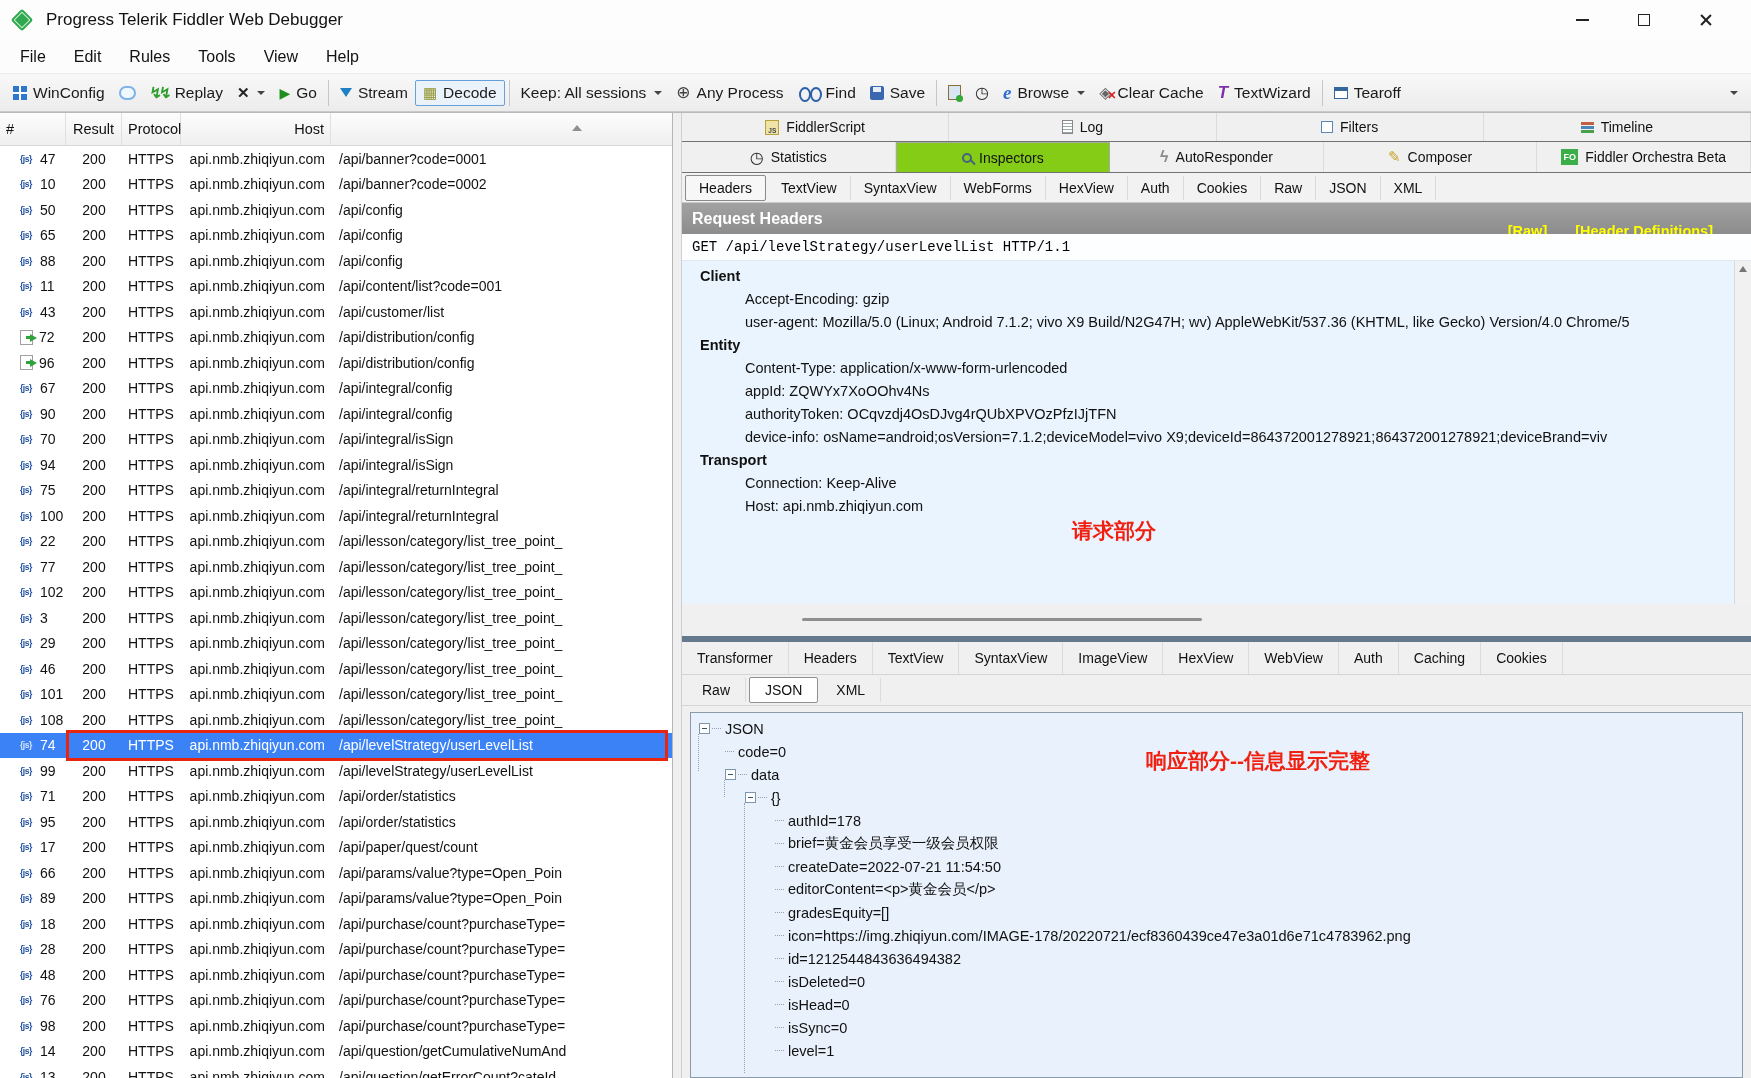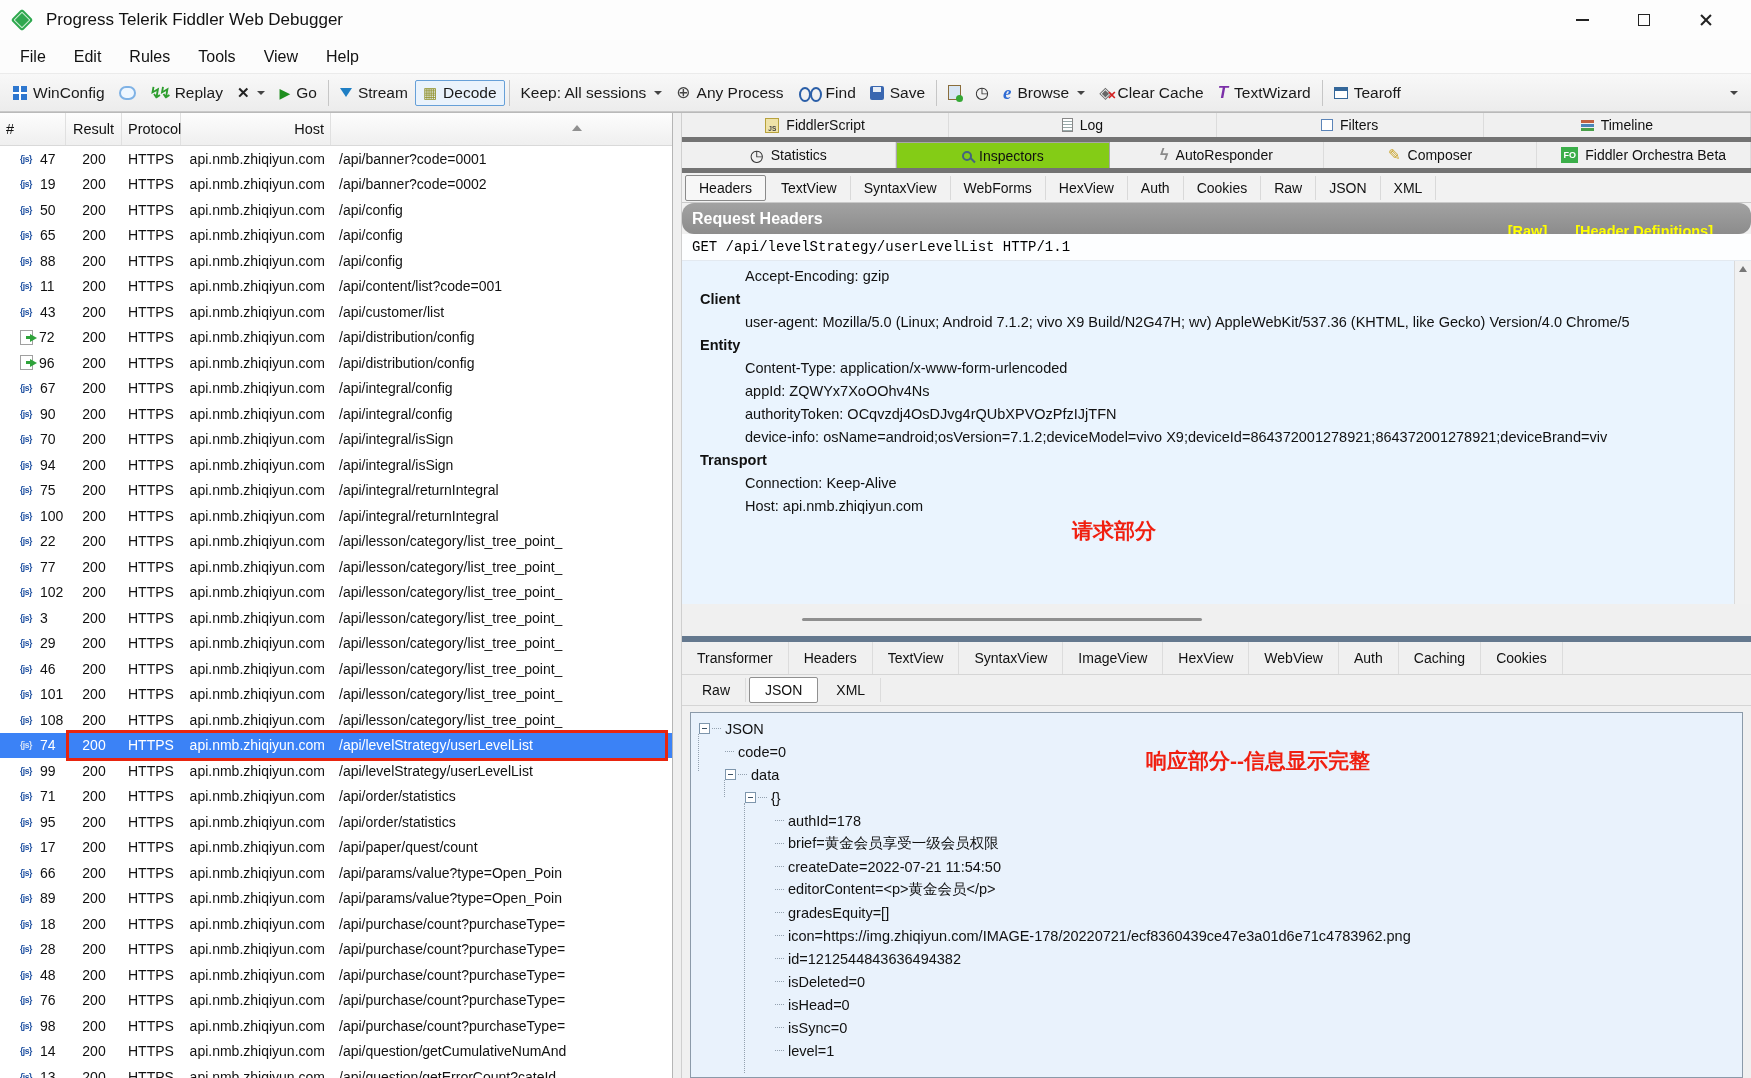--- a/index.html
+++ b/index.html
@@ -81,21 +81,21 @@
   .c-res{width:56px;flex:none;text-align:center;}
   .c-proto{width:59px;flex:none;padding-left:6px;}
   .c-host{width:150px;flex:none;text-align:right;padding-right:6px;}
   .c-url{flex:1;min-width:0;padding-left:8px;white-space:nowrap;overflow:hidden;}
   .srow.sel{background:#3b82f6;color:#fff;}
   .srow.sel .sess-icon{color:#D7E4F8;}
   .sel-outline{display:none;position:absolute;left:66px;right:4px;top:-3px;bottom:-3px;
     border:3px solid #E8250F;pointer-events:none;z-index:5;}
   .sel-outline.show{display:block;}
   
-  .tabs-strip{display:flex;background:#F0F0F0;border-bottom:5px solid #737373;flex:none;}
+  .tabs-strip{display:flex;background:#F0F0F0;border-bottom:1px solid #737373;flex:none;}
   .t1{height:29px;} .t2{height:31px;}
   .tab{flex:1;display:flex;align-items:center;justify-content:center;gap:7px;font-size:14px;
     border-right:1px solid #DCDCDC;min-width:0;white-space:nowrap;}
   .tab.active{background:#84cc16;border:1px solid #A8A8A8;border-bottom:none;position:relative;z-index:2;}
   .ic-scroll{width:14px;height:15px;background:#EFE3A8;border:1px solid #B8A23C;font-size:6.5px;font-weight:bold;
     color:#444;display:flex;align-items:flex-end;justify-content:center;}
   .ic-scroll::before{content:"JS";}
   .ic-log{width:11px;height:14px;border:1px solid #888;background:
      repeating-linear-gradient(#fff 0 2px,#9AA 2px 3px);}
   .ic-filter{width:12px;height:12px;border:1.5px solid #5B84B8;background:#fff;}
@@ -106,21 +106,21 @@
   .ic-pencil{color:#C9A227;font-size:15px;line-height:14px;}
   .ic-fo{width:17px;height:16px;background:#3BAE49;color:#fff;font-size:9px;font-weight:bold;
     display:flex;align-items:center;justify-content:center;}
   .ic-fo::before{content:"FO";}
   .insp-tabs{height:30px;flex:none;display:flex;align-items:center;background:#F2F2F2;
     border-bottom:1px solid #C9C9C9;padding-left:3px;font-size:14px;}
   .itab{padding:4px 13px;border-right:1px solid #D9D9D9;white-space:nowrap;}
   .itab.active{border:1px solid #8A8A8A;background:#F7F7F7;border-radius:2px;margin-right:2px;}
   
   .req-bar{height:31px;flex:none;background:linear-gradient(#A2A2A2,#8C8C8C);color:#fff;display:flex;
-    align-items:center;font-weight:bold;font-size:16px;padding:0 10px;border-radius:12px;}
+    align-items:center;font-weight:bold;font-size:16px;padding:0 10px;}
   .req-links{margin-left:auto;display:flex;gap:28px;padding-right:28px;}
   .link-yellow{color:#FFFF00;font-weight:bold;font-size:14.5px;margin-top:24px;}
   .req-line{height:27px;flex:none;background:#FDFEFF;border-bottom:1px solid #E3E9F0;display:flex;
     align-items:center;padding-left:10px;font-family:"Liberation Mono",monospace;font-size:14px;color:#000;}
   .req-content{height:343px;flex:none;background:#EAF4FE;position:relative;overflow:hidden;
     font-size:14.5px;padding-top:4px;}
   .hrow{height:23px;line-height:23px;white-space:nowrap;overflow:hidden;padding-left:63px;}
   .hrow.section{padding-left:18px;font-weight:bold;}
   .annotation{position:absolute;color:#F01F10;font-size:21px;font-weight:bold;white-space:nowrap;}
   .req-anno{left:390px;top:256px;}
@@ -277,21 +277,21 @@
           <span class="c-res">200</span>
           <span class="c-proto">HTTPS</span>
           <span class="c-host">api.nmb.zhiqiyun.com</span>
           <span class="c-url">/api/banner?code=0001</span>
 
         </div>
 
         <div class="srow">
           <span class="c-num">
             <span class="sess-icon js"></span>
-            <span>19</span>
+            <span>10</span>
           </span>
           <span class="c-res">200</span>
           <span class="c-proto">HTTPS</span>
           <span class="c-host">api.nmb.zhiqiyun.com</span>
           <span class="c-url">/api/banner?code=0002</span>
 
         </div>
 
         <div class="srow">
           <span class="c-num">
@@ -783,22 +783,22 @@
       </span>
     </div>
 
     <div class="req-line">
       <span>GET /api/levelStrategy/userLevelList HTTP/1.1</span>
     </div>
 
     <div class="req-content">
       <div>
 
-      <div class="hrow">Accept-Encoding: gzip</div>
-          <div class="hrow section">Client</div>
+      <div class="hrow section">Client</div>
+          <div class="hrow">Accept-Encoding: gzip</div>
           <div class="hrow">user-agent: Mozilla/5.0 (Linux; Android 7.1.2; vivo X9 Build/N2G47H; wv) AppleWebKit/537.36 (KHTML, like Gecko) Version/4.0 Chrome/5</div>
           <div class="hrow section">Entity</div>
           <div class="hrow">Content-Type: application/x-www-form-urlencoded</div>
           <div class="hrow">appId: ZQWYx7XoOOhv4Ns</div>
           <div class="hrow">authorityToken: OCqvzdj4OsDJvg4rQUbXPVOzPfzIJjTFN</div>
           <div class="hrow">device-info: osName=android;osVersion=7.1.2;deviceModel=vivo X9;deviceId=864372001278921;864372001278921;deviceBrand=viv</div>
           <div class="hrow section">Transport</div>
           <div class="hrow">Connection: Keep-Alive</div>
           <div class="hrow">Host: api.nmb.zhiqiyun.com</div>
         </div>

